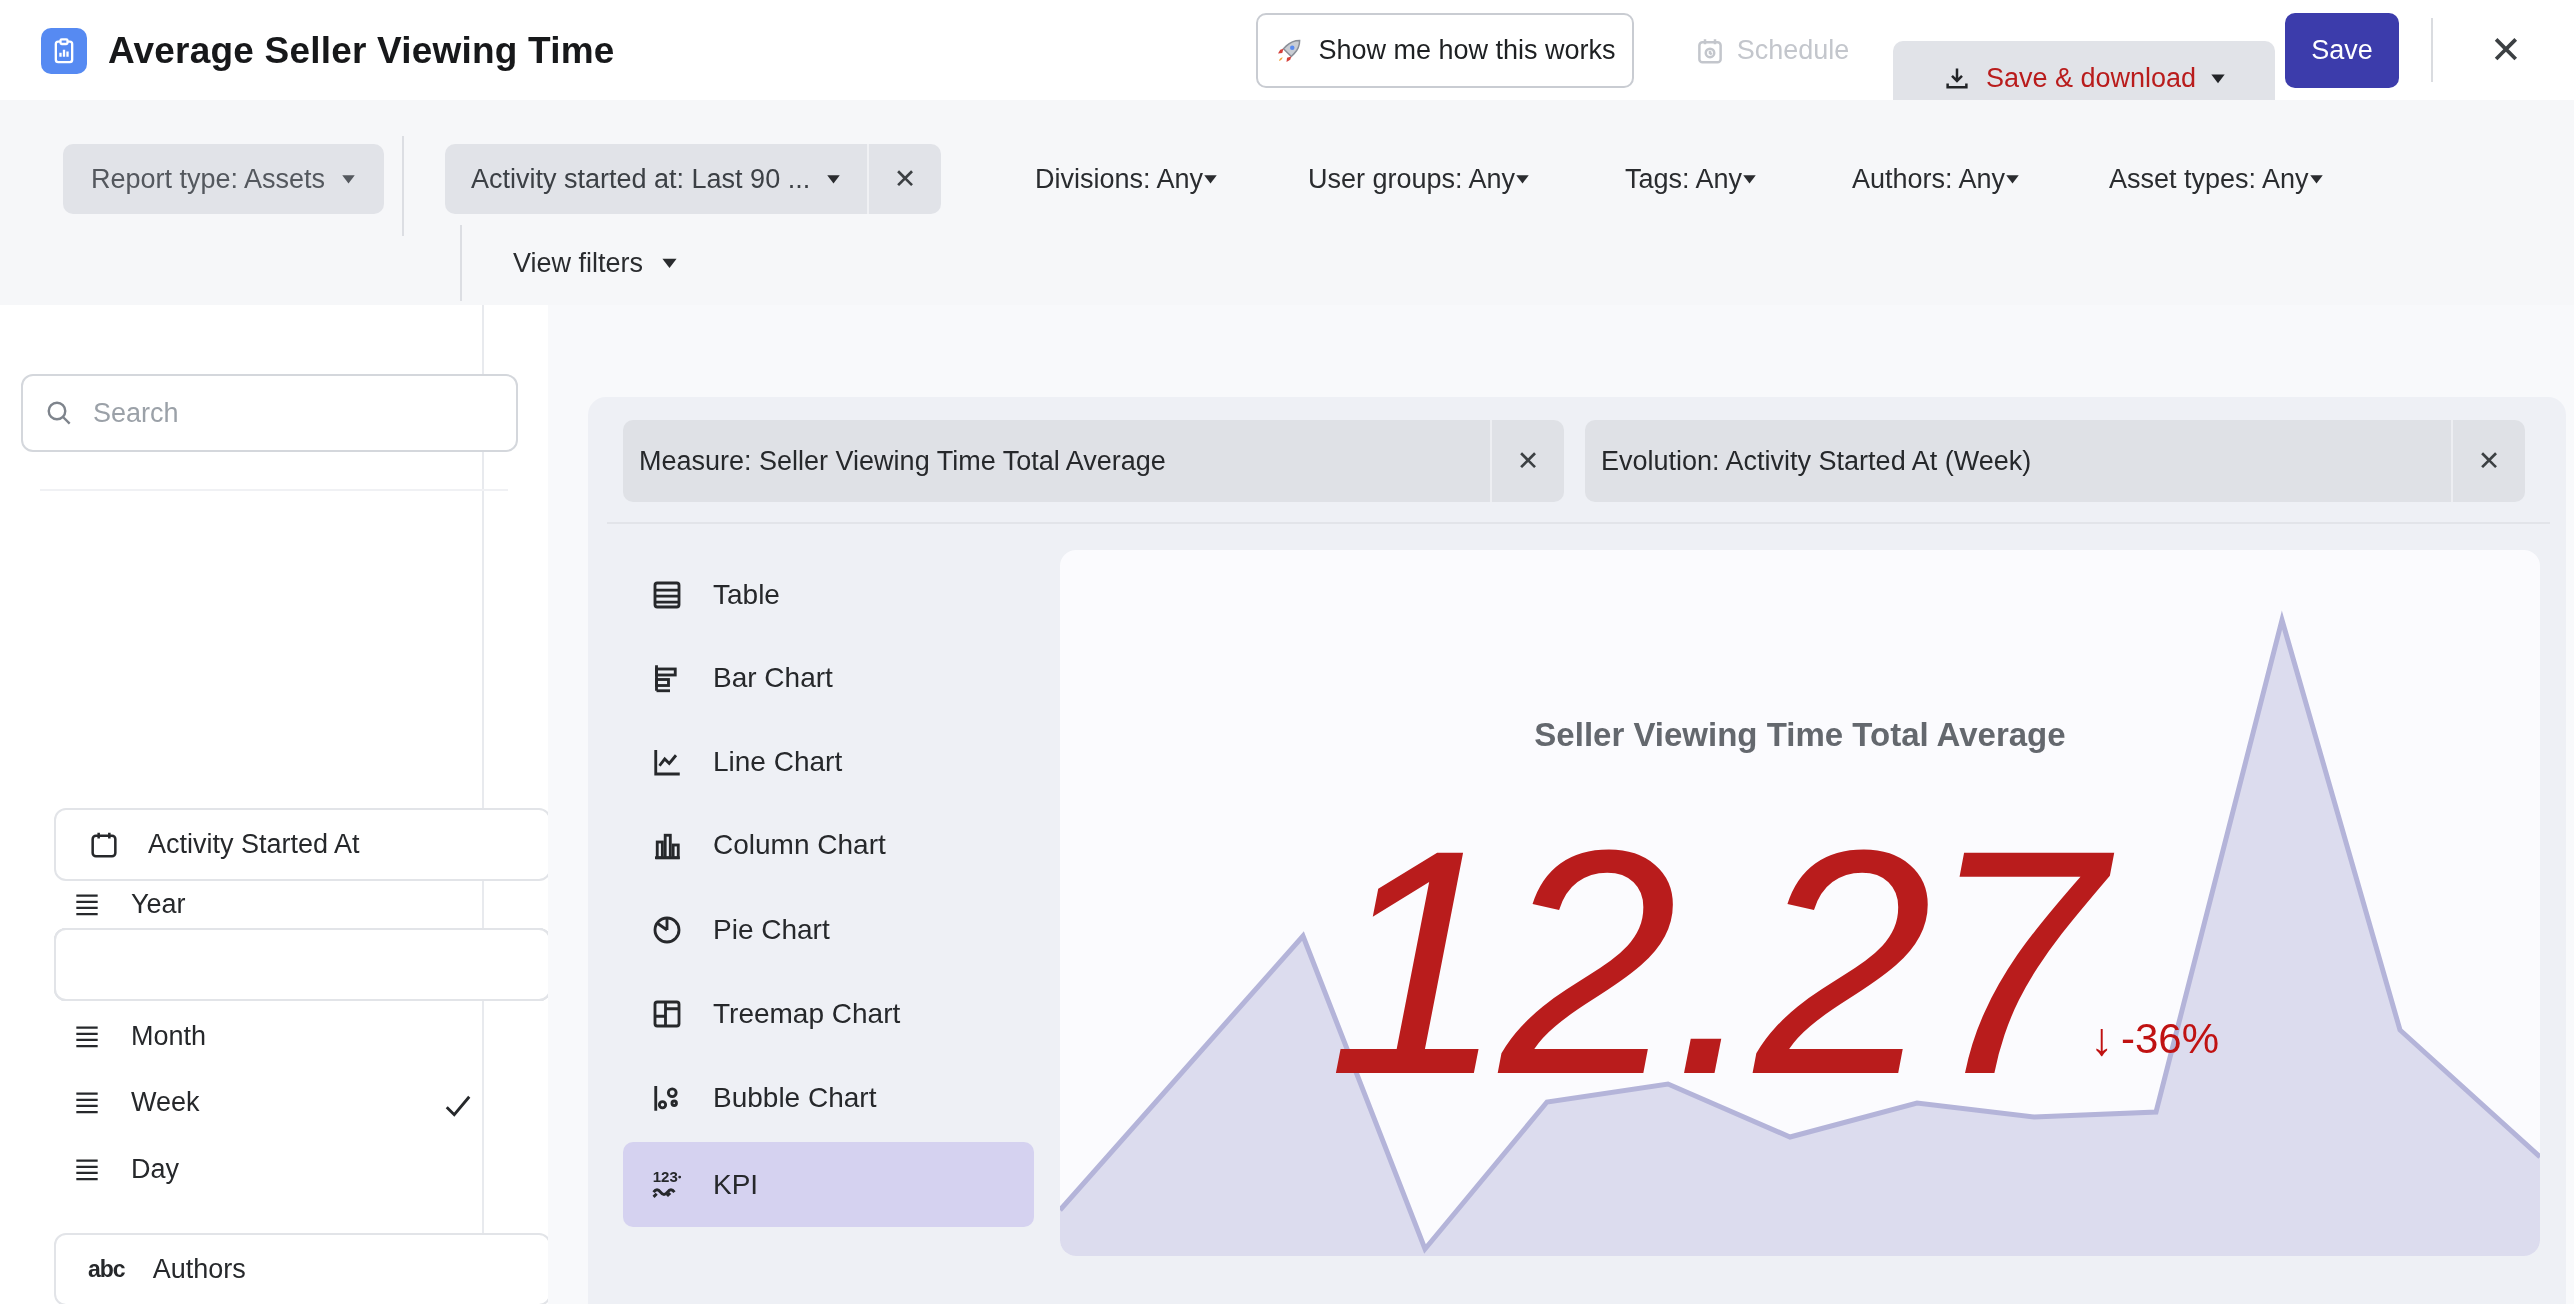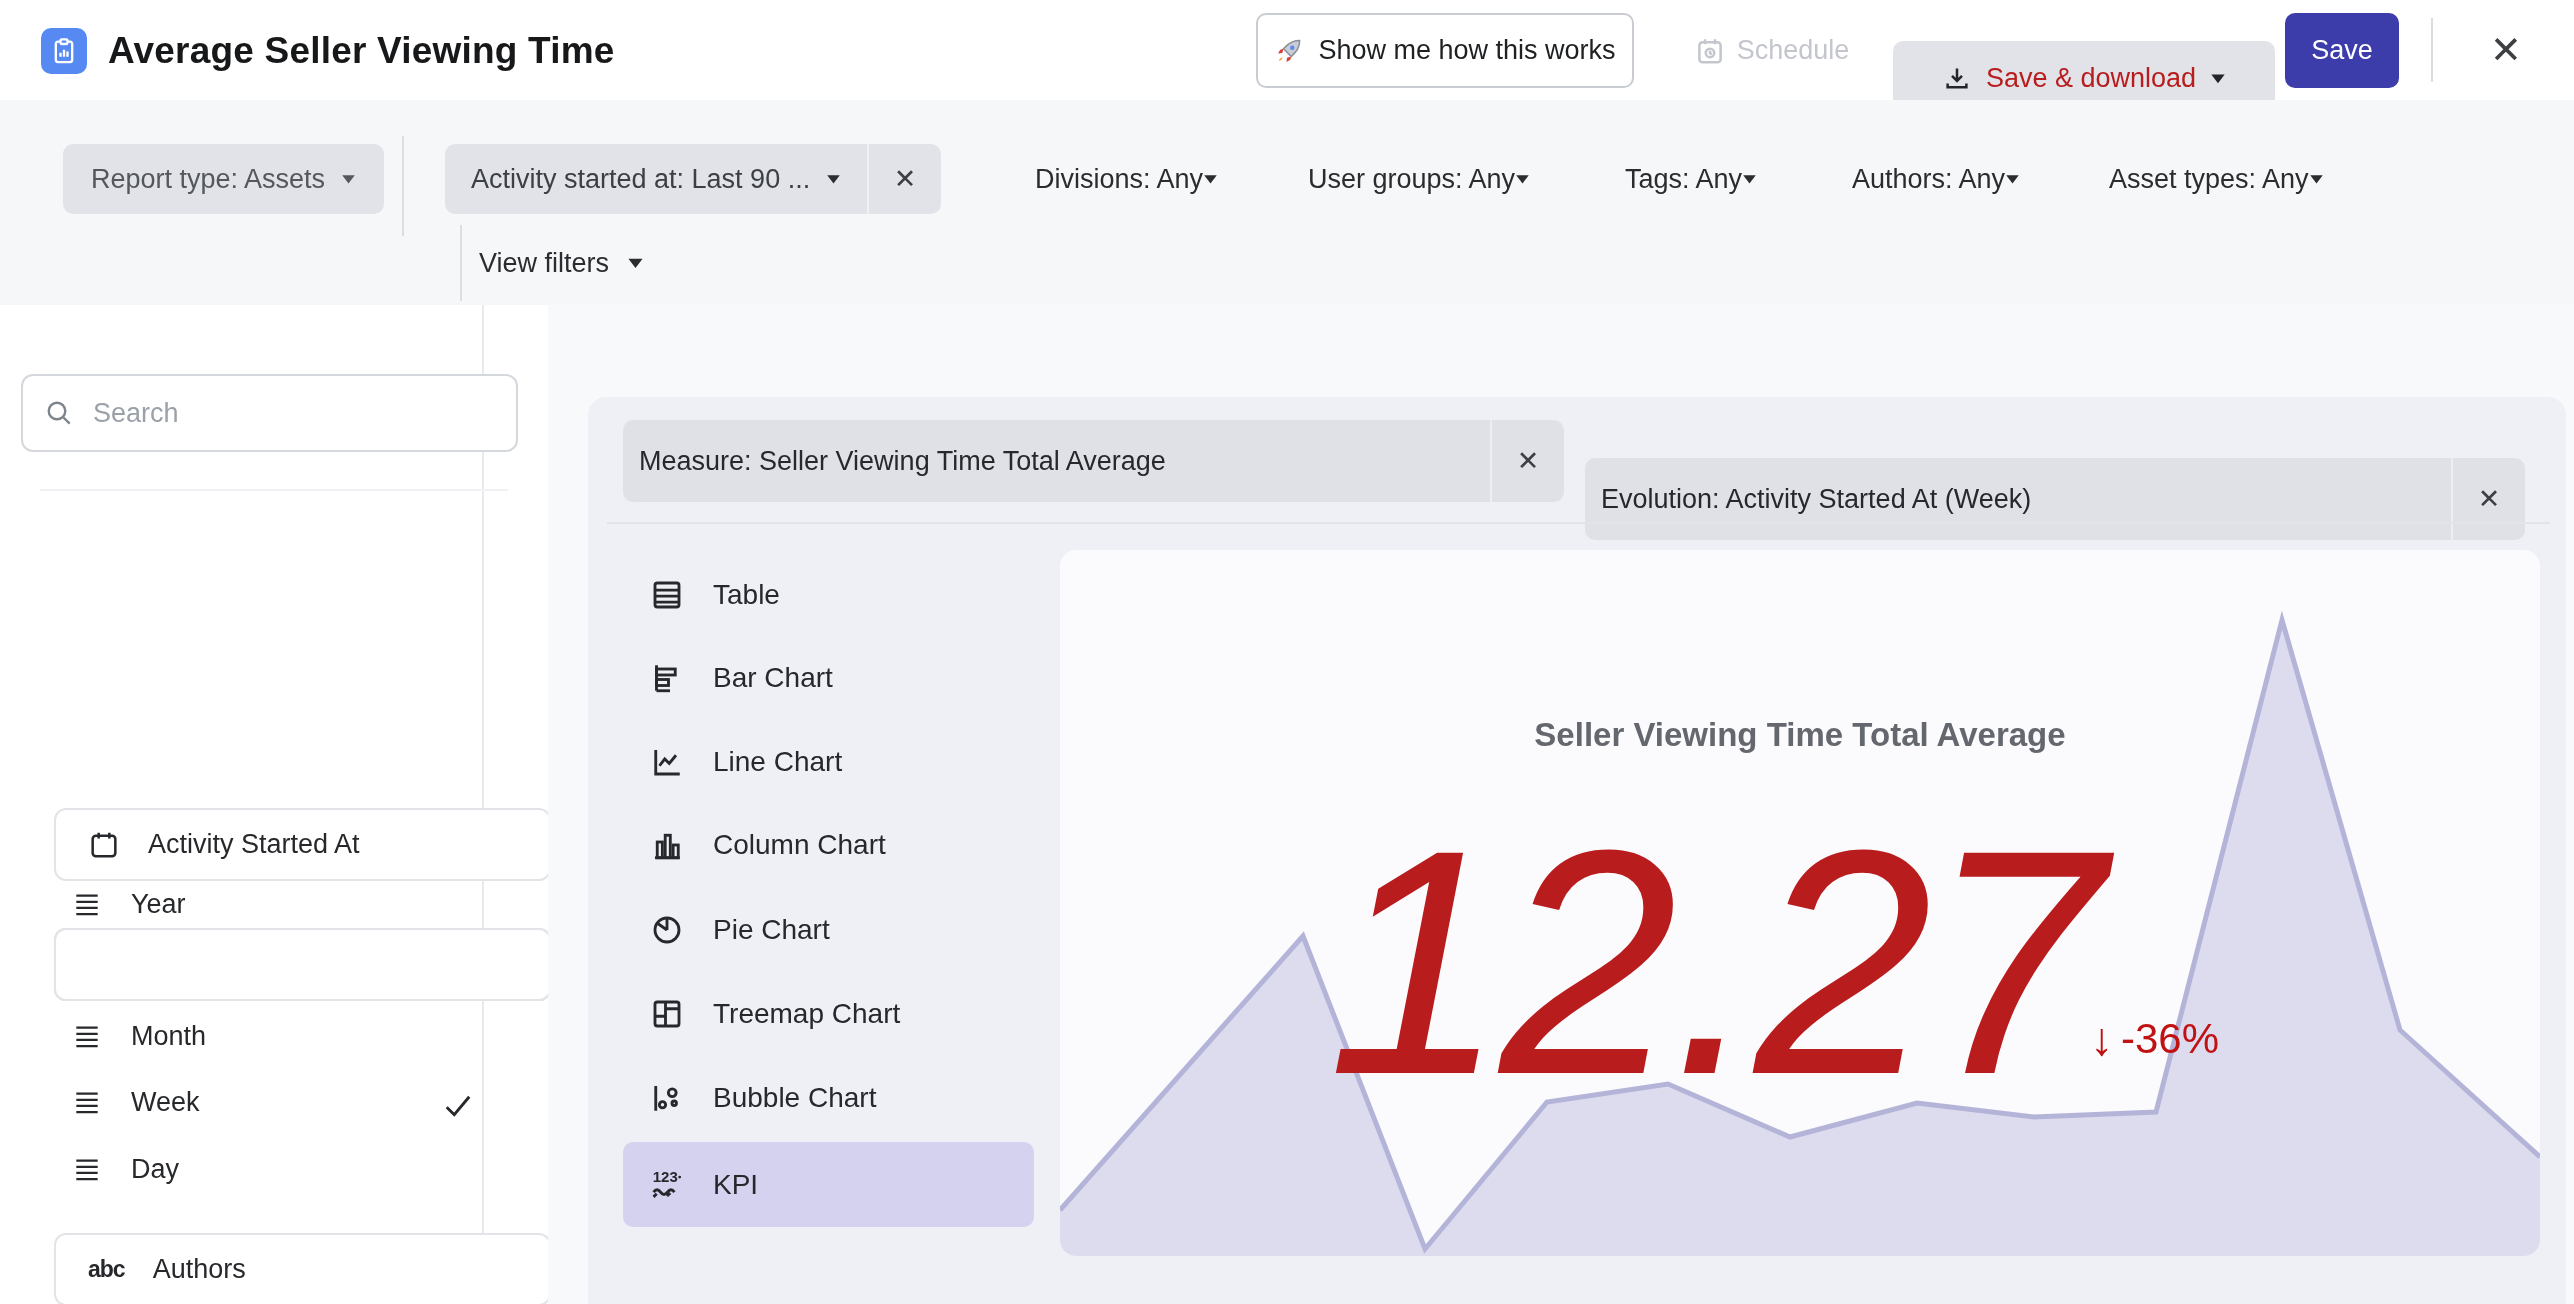--- a/index.html
+++ b/index.html
@@ -23,38 +23,38 @@
   #filterbar { left:0; top:100px; width:2574px; height:205px; background:#f6f7f9; }
   .chip { background:#e1e3e8; border-radius:10px; height:70px; display:flex; align-items:center; font-size:27px; color:#3c4045; cursor:pointer; }
   #chip-report { left:63px; top:44px; padding:0 28px; gap:16px; color:#54585e; }
   .vline-a { left:402px; top:36px; width:2px; height:100px; background:#dcdee3; }
   #chip-activity { left:445px; top:44px; }
   #chip-activity .seg1 { display:flex; align-items:center; gap:16px; padding:0 26px; height:100%; }
   .chip-div { width:2px; height:70px; background:#f0f1f4; }
   .chip-x { width:72px; height:100%; display:flex; align-items:center; justify-content:center; font-size:27px; color:#3c4043; cursor:pointer; }
   .plain-dd { position:absolute; top:44px; height:70px; display:flex; align-items:center; font-size:27px; color:#2a2c2f; cursor:pointer; }
   .vline-b { left:460px; top:125px; width:2px; height:76px; background:#dcdee3; }
-  #view-filters { left:479px; top:131px; height:64px; display:flex; align-items:center; gap:18px; font-size:27px; color:#2a2c2f; cursor:pointer; }
+  #view-filters { left:513px; top:131px; height:64px; display:flex; align-items:center; gap:18px; font-size:27px; color:#2a2c2f; cursor:pointer; }
 
   
   #sidebar { left:0; top:305px; width:484px; height:999px; background:#ffffff; border-right:2px solid #e8eaee; }
   .search-box { left:21px; top:69px; width:497px; height:78px; border:2px solid #d4d7dc; border-radius:12px; background:#fff; display:flex; align-items:center; padding:0 20px; gap:18px; }
   .search-box input { border:none; outline:none; font-size:27px; color:#202225; width:380px; font-family:"Liberation Sans",sans-serif; background:transparent; }
   .search-box input::placeholder { color:#9ba1a8; }
   .side-sep { left:40px; top:184px; width:468px; height:2px; background:#f0f1f4; }
   .side-card { left:21px; width:497px; height:73px; border:2px solid #e2e4e8; border-radius:12px; background:#fff; display:flex; align-items:center; padding:0 0 0 32px; gap:28px; font-size:27px; color:#26282b; cursor:pointer;margin-left:33px; }
   .gran-row { left:21px; width:497px; height:66px; display:flex; align-items:flex-start; padding-left:50px; gap:28px; font-size:27px; color:#26282b; cursor:pointer; }
   .gran-check { position:absolute; right:42px; }
 
   
   #main { left:548px; top:305px; width:2026px; height:999px; background:#f8f9fb; }
   #panel { left:588px; top:397px; width:1978px; height:907px; background:#eef0f5; border-radius:18px 18px 0 0; }
   .big-chip { position:absolute; top:420px; height:82px; background:#dfe1e6; border-radius:10px; display:flex; align-items:center; font-size:27px; color:#26282b; }
   #chip-measure { left:623px; width:941px; }
-  #chip-evolution { left:1585px; width:940px;margin-top:38px; }
+  #chip-evolution { left:1585px; width:940px; }
   .big-chip .lbl { flex:1; padding:0 16px; }
   .big-chip .chip-div { background:#edeef2; height:82px; }
   .panel-sep { left:607px; top:522px; width:1943px; height:2px; background:#e2e4e9; }
 
   .ct-row { left:623px; width:411px; height:84px; display:flex; align-items:center; gap:26px; padding-left:24px; font-size:28px; color:#26282b; border-radius:10px; cursor:pointer; }
   .ct-row.selected { background:#d5d2f0; }
   .ct-icon { width:40px; height:40px; display:flex; align-items:center; justify-content:center; }
 
   
   #kpi-card { left:1060px; top:550px; width:1480px; height:706px; background:#fbfbfe; border-radius:16px; overflow:hidden; }

